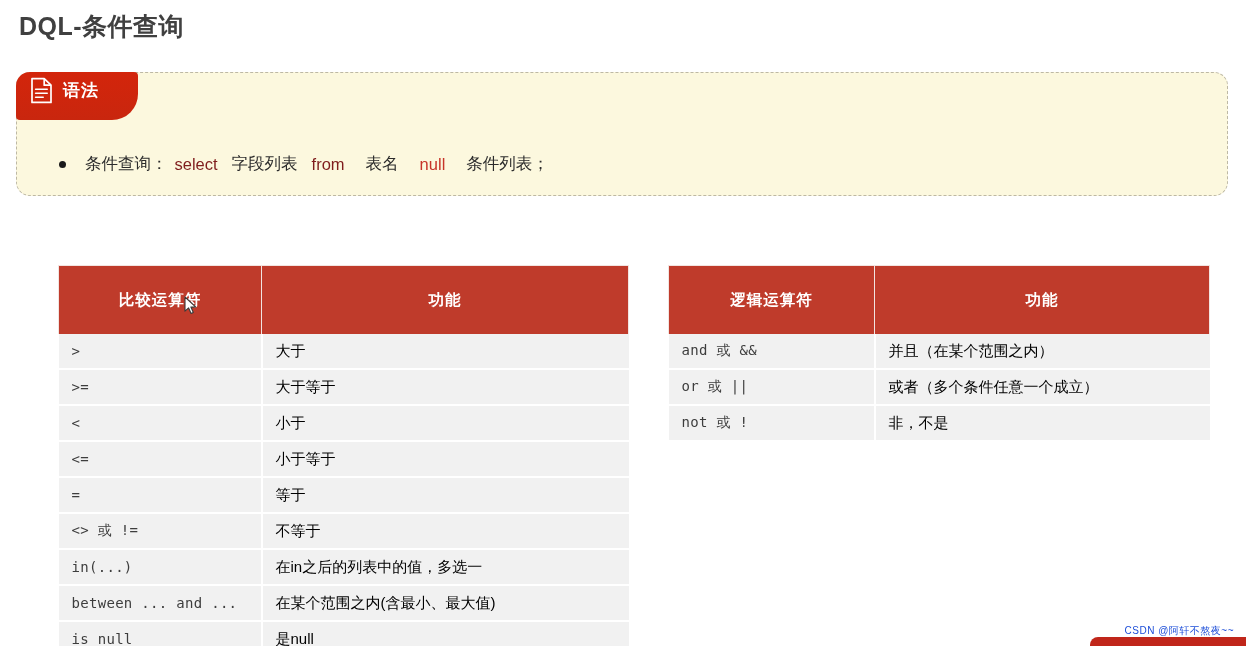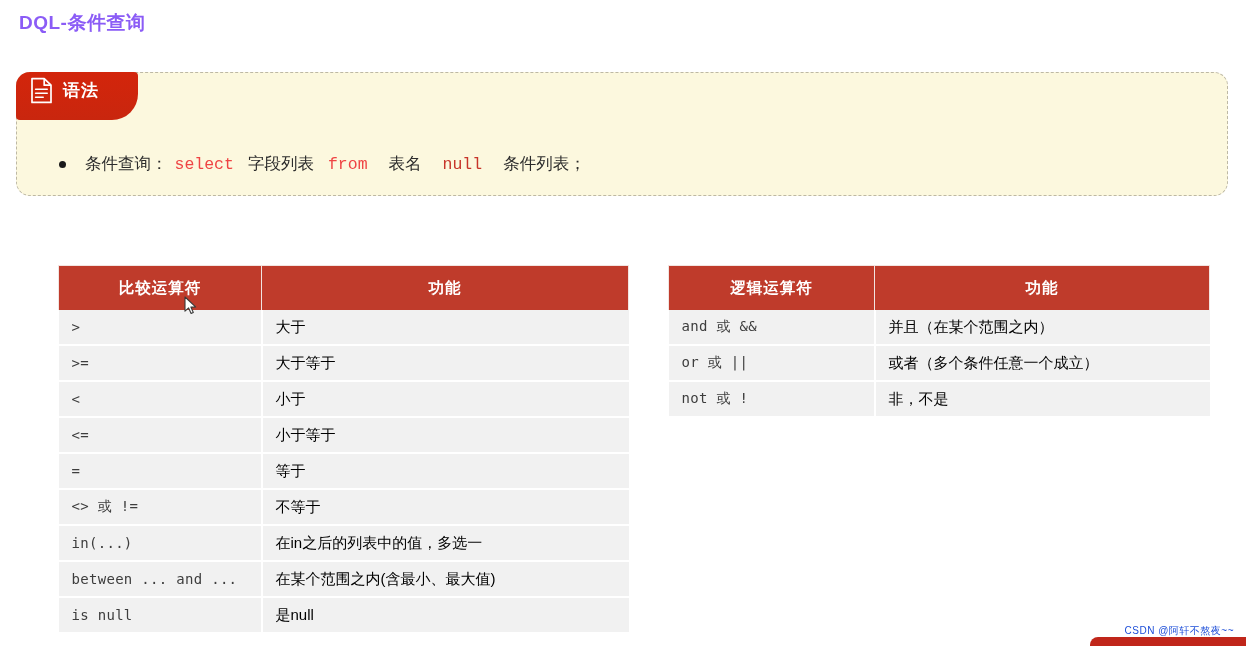--- a/index.html
+++ b/index.html
@@ -13,23 +13,23 @@
     font-family: "Liberation Sans", sans-serif;
     overflow: hidden;
     position: relative;
   }
 
   
   .page-title {
     position: absolute;
     left: 19px;
     top: 10px;
-    font-size: 19px;
+    font-size: 25px;
     font-weight: bold;
-    color: #8b5cf6;
+    color: #404040;
     letter-spacing: 0.5px;
     white-space: nowrap;
   }
 
   
   .syntax-box {
     position: absolute;
     left: 16px;
     top: 72px;
     width: 1212px;
@@ -76,50 +76,49 @@
     display: flex;
     align-items: center;
   }
   .bullet-row {
     display: flex;
     align-items: center;
     padding-left: 42px;
     font-size: 16.5px;
     color: #2b2b2b;
     white-space: nowrap;
-    font-family: Liberation Mono, monospace;
   }
   .bullet-dot {
     width: 7px;
     height: 7px;
     background: #1a1a1a;
     border-radius: 50%;
     margin-right: 19px;
     flex: 0 0 auto;
   }
-  .kw-blue   { color: #ef4444; }
+  .kw-blue   { color: #7f1d1d; }
   .kw-red    { color: #C7352A; }
   .tok       { color: #2b2b2b; }
   .sp        { display: inline-block; width: 7px; }
 
   
   .op-table {
     position: absolute;
     border-collapse: collapse;
     table-layout: fixed;
     font-size: 14.5px;
   }
   .op-table th {
     background: #BF3B2B;
     color: #ffffff;
     font-size: 15.5px;
     font-weight: bold;
     letter-spacing: 1px;
     height: 44px;
-    padding: 0;
+    padding: 12px;
     text-align: center;
     border: 1px solid #F2E4E1;
     border-bottom: none;
   }
   .op-table td {
     height: 34px;
     padding: 0 0 0 13px;
     border: none;
     border-bottom: 2px solid #ffffff;
     color: #3a3a3a;

